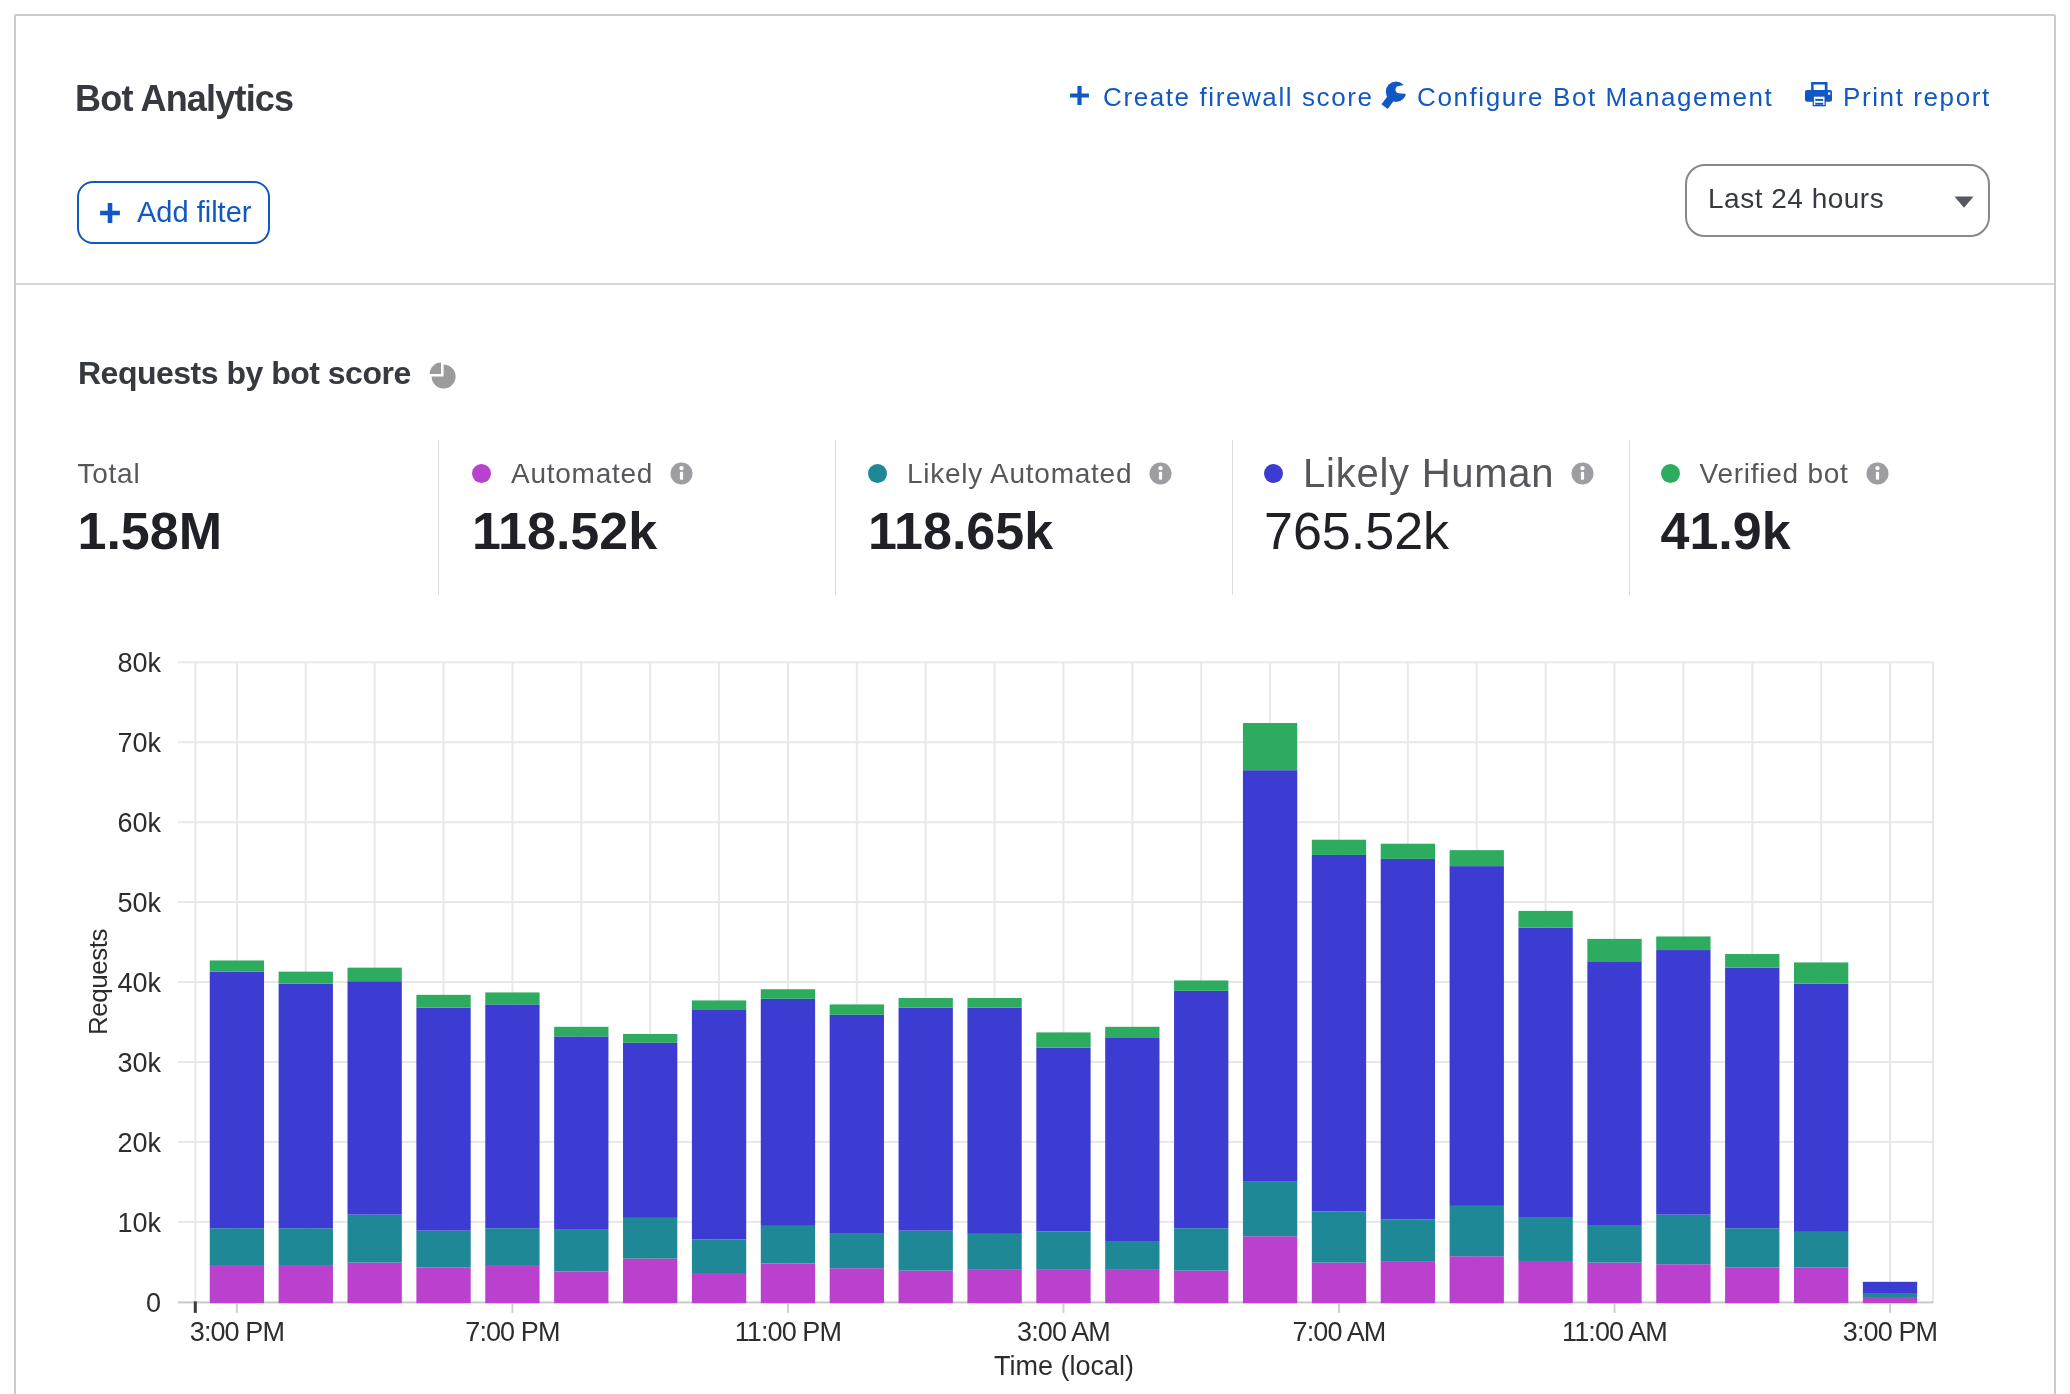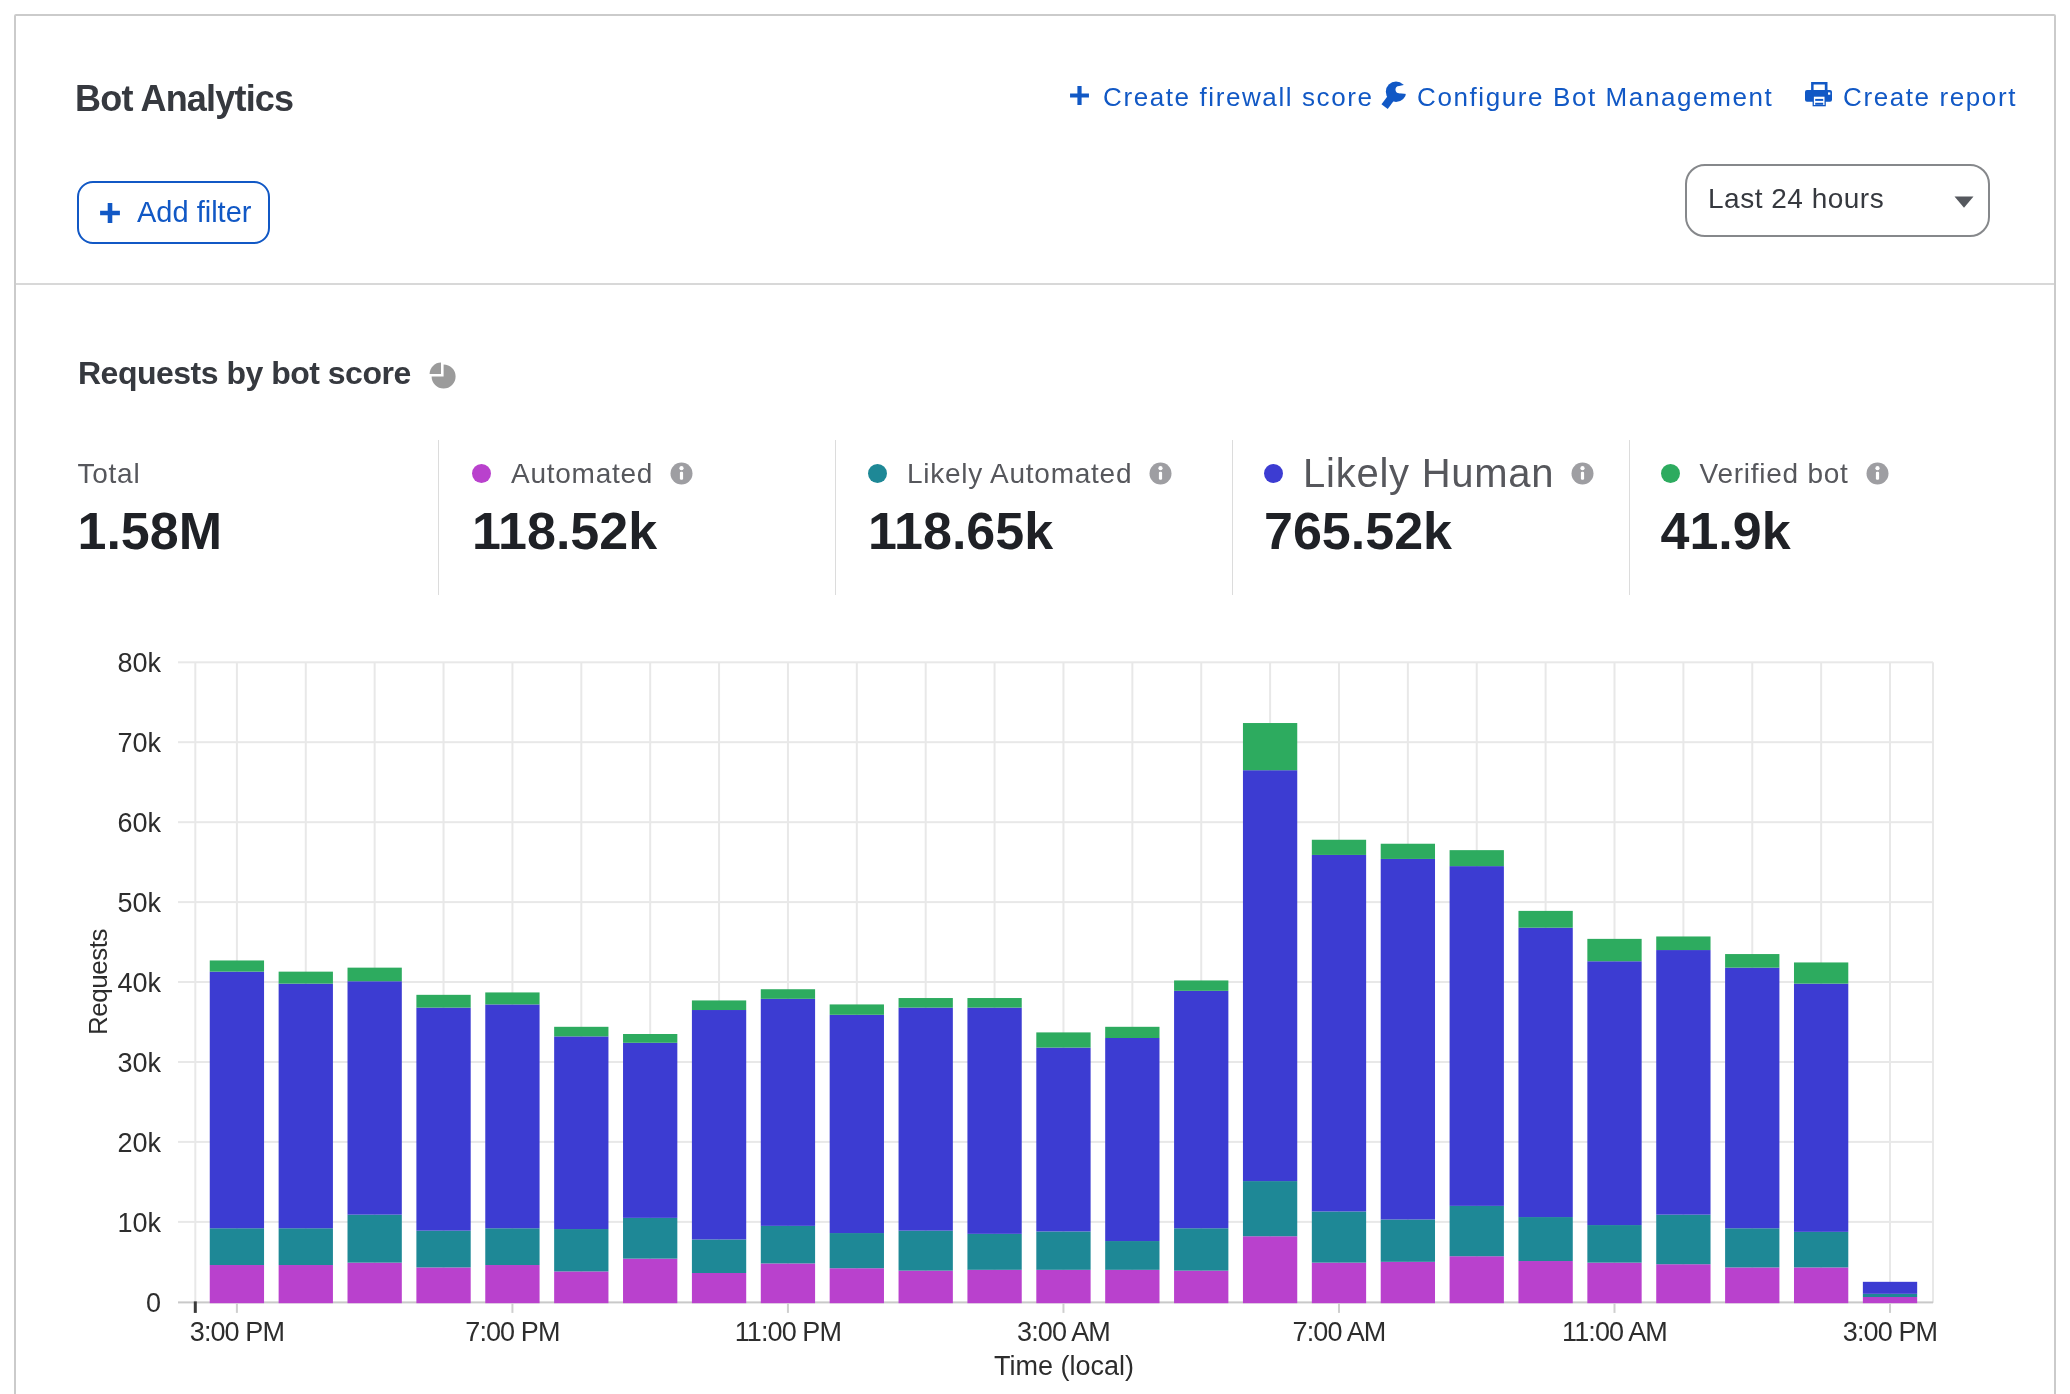--- a/index.html
+++ b/index.html
@@ -29,21 +29,21 @@
         <rect x="7.1" y="1" width="16.4" height="8.9"></rect>
         <rect x="1" y="9" width="27" height="11.8" rx="2"></rect>
         <rect x="8.6" y="13.5" width="13.2" height="11.8"></rect>
       </g>
       <rect x="9.6" y="3.5" width="11.2" height="5.5" fill="#fff"></rect>
       <rect x="24" y="11.4" width="2.3" height="2.3" fill="#fff"></rect>
       <rect x="9.9" y="15.7" width="10.6" height="8.3" fill="#fff"></rect>
       <rect x="11.2" y="17.9" width="8" height="2" fill="#1158c5"></rect>
       <rect x="11.2" y="21.8" width="8" height="2" fill="#1158c5"></rect>
     </svg></div>
-<div class="abs" style="left:1843px;top:82px;font-size:26px;letter-spacing:1.6px;color:#1158c5">Create report</div>
+<div class="abs" style="left:1843px;top:82px;font-size:26px;letter-spacing:1.6px;color:#1158c5">Print report</div>
 
 <div class="abs" style="left:77px;top:181px;width:193px;height:63px;border:2.5px solid #1158c5;border-radius:16px;display:flex;align-items:center;padding-left:20px">
   <span style="display:flex;align-items:center;margin-right:16px">
       <svg width="22" height="22" viewBox="0 0 20 20">
         <path d="M10 1v18M1 10h18" stroke="#1158c5" stroke-width="4.2" fill="none"></path>
       </svg>
     </span>
   <span style="font-size:29px;color:#1158c5">Add filter</span>
 </div>
 
@@ -92,21 +92,21 @@
     <span style="display:inline-block;width:19px;height:19px;border-radius:50%;background:#3c3cd2;margin-right:20px;flex:none"></span>
     <span style="font-size:40px;letter-spacing:0.75px;color:#56575c">Likely Human</span>
     <span style="margin-left:17px;display:flex;align-items:center">
       <svg width="23" height="23" viewBox="0 0 23 23" style="flex:none">
         <circle cx="11.5" cy="11.5" r="11" fill="#9e9ea2"></circle>
         <circle cx="11.5" cy="6.2" r="2.1" fill="#fff"></circle>
         <rect x="9.9" y="9.8" width="3.2" height="8" rx="1.2" fill="#fff"></rect>
       </svg>
     </span>
   </div>
-<div style="position:absolute;left:1264px;top:501px;font-size:52px;font-weight:700;color:#1f2126">765.52k</div>
+<div style="position:absolute;left:1264px;top:501px;font-size:52px;font-weight:400;color:#1f2126">765.52k</div>
 <div style="position:absolute;left:1660.5px;top:459px;display:flex;align-items:center;height:29px">
     <span style="display:inline-block;width:19px;height:19px;border-radius:50%;background:#2dab5f;margin-right:20px;flex:none"></span>
     <span style="font-size:28px;letter-spacing:0.75px;color:#56575c">Verified bot</span>
     <span style="margin-left:17px;display:flex;align-items:center">
       <svg width="23" height="23" viewBox="0 0 23 23" style="flex:none">
         <circle cx="11.5" cy="11.5" r="11" fill="#9e9ea2"></circle>
         <circle cx="11.5" cy="6.2" r="2.1" fill="#fff"></circle>
         <rect x="9.9" y="9.8" width="3.2" height="8" rx="1.2" fill="#fff"></rect>
       </svg>
     </span>

